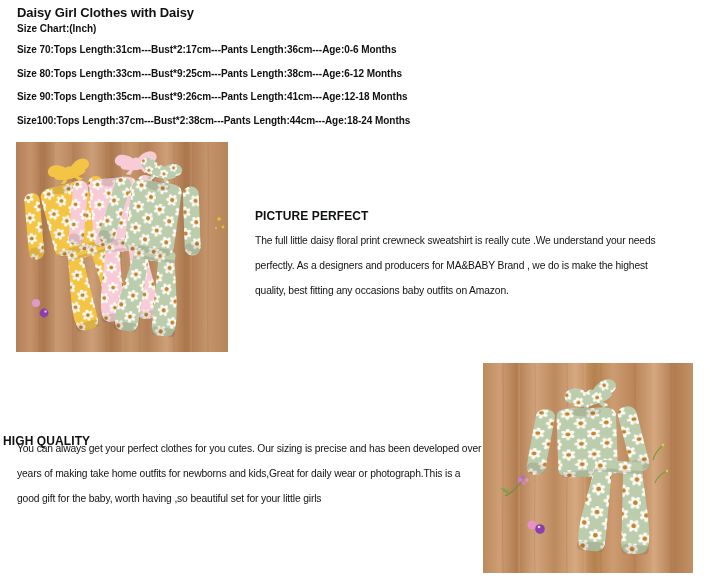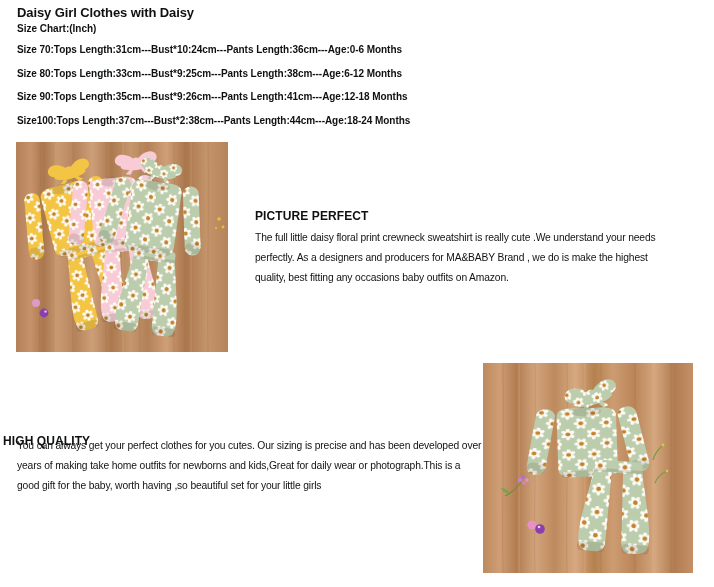--- a/index.html
+++ b/index.html
@@ -11,39 +11,39 @@
   .abs{position:absolute}
   .title{left:17px;top:5px;font-size:13px;font-weight:700;letter-spacing:-.1px}
   .sc-label{left:17px;top:23px;font-size:10px;font-weight:700}
   .size-row{left:17px;font-size:10px;font-weight:700;letter-spacing:-.05px;white-space:nowrap}
   .sr0{top:44px}.sr1{top:68px}.sr2{top:91px}.sr3{top:115px}
   .sec-head{font-size:12px;font-weight:700;letter-spacing:.1px}
   .pp-head{left:255px;top:209px}
   .pp-body{left:255px;top:228px;width:414px}
   .hq-head{left:3px;top:434px}
   .hq-body{left:17px;top:436px;width:466px}
-  .body-text{font-size:10.3px;line-height:20px;color:#121212;letter-spacing:-.15px}
+  .body-text{font-size:10.3px;line-height:25px;color:#121212;letter-spacing:-.15px}
   .img-left{left:16px;top:142px}
   .img-right{left:483px;top:363px}
   
   .c-yellow{fill:var(--outfit-yellow,#f4c544)}
   .c-pink{fill:var(--outfit-pink,#f8cbd6)}
   .c-green{fill:var(--outfit-green,#bccdad)}
   .shade{fill:#3a2a18;opacity:.13}
   .dp{fill:var(--daisy-petal,#fdfcf5)}
   .dc{fill:var(--daisy-center,#c5822e)}
 </style>
 </head>
 <body>
 
 <div>
 
   <h1 class="abs title" style="margin:0">Daisy Girl Clothes with Daisy</h1>
   <div class="abs sc-label">Size Chart:(Inch)</div>
-  <div class="abs size-row sr0">Size 70:Tops Length:31cm---Bust*10:24cm---Pants Length:36cm---Age:0-6 Months</div>
+  <div class="abs size-row sr0">Size 70:Tops Length:31cm---Bust*2:17cm---Pants Length:36cm---Age:0-6 Months</div>
   <div class="abs size-row sr1">Size 80:Tops Length:33cm---Bust*9:25cm---Pants Length:38cm---Age:6-12 Months</div>
   <div class="abs size-row sr2">Size 90:Tops Length:35cm---Bust*9:26cm---Pants Length:41cm---Age:12-18 Months</div>
   <div class="abs size-row sr3">Size100:Tops Length:37cm---Bust*2:38cm---Pants Length:44cm---Age:18-24 Months</div>
 
   <svg class="abs img-left" width="212" height="210" viewBox="0 0 212 210" role="img" aria-label="Three daisy print baby outfits with bow headbands in yellow, pink and sage green laid flat on a wood background">
     <defs>
       <linearGradient id="woodL" x1="0" y1="0" x2="1" y2="0">
         <stop offset="0" stop-color="#b3805a"></stop>
           <stop offset=".07" stop-color="#c5926a"></stop>
         <stop offset=".13" stop-color="#aa774e"></stop>

